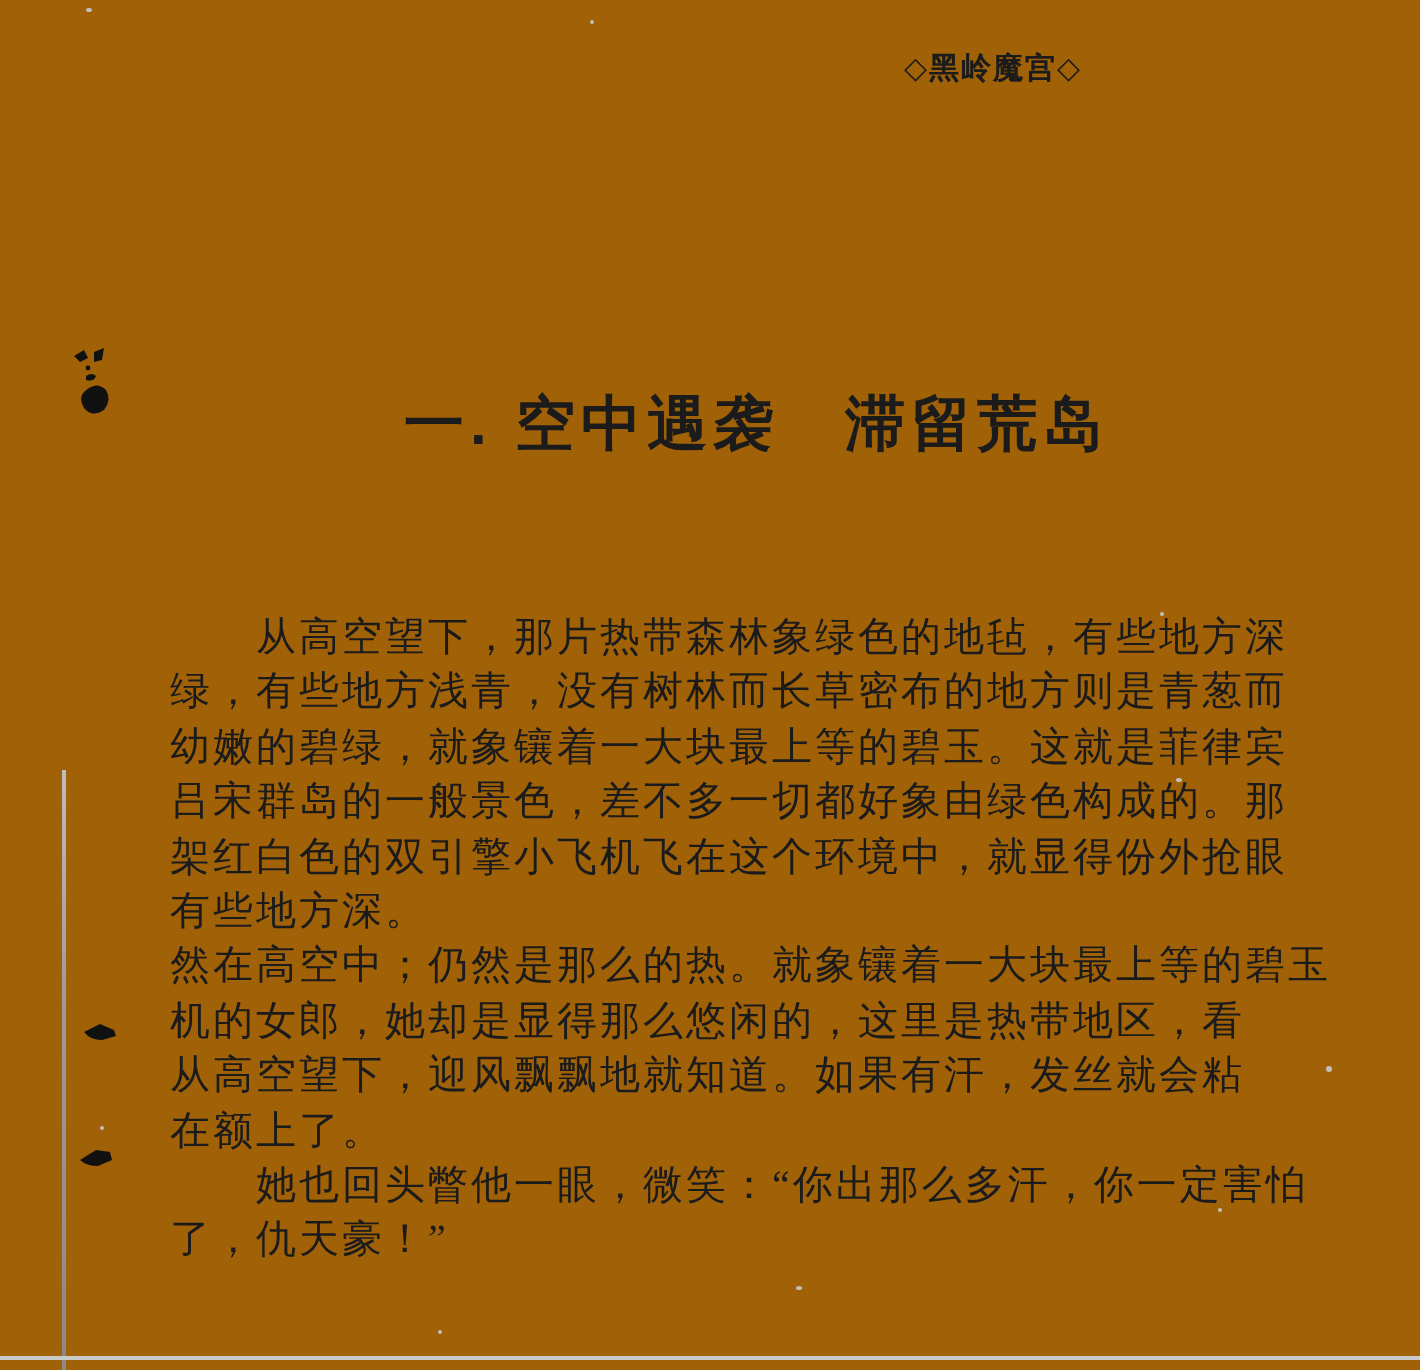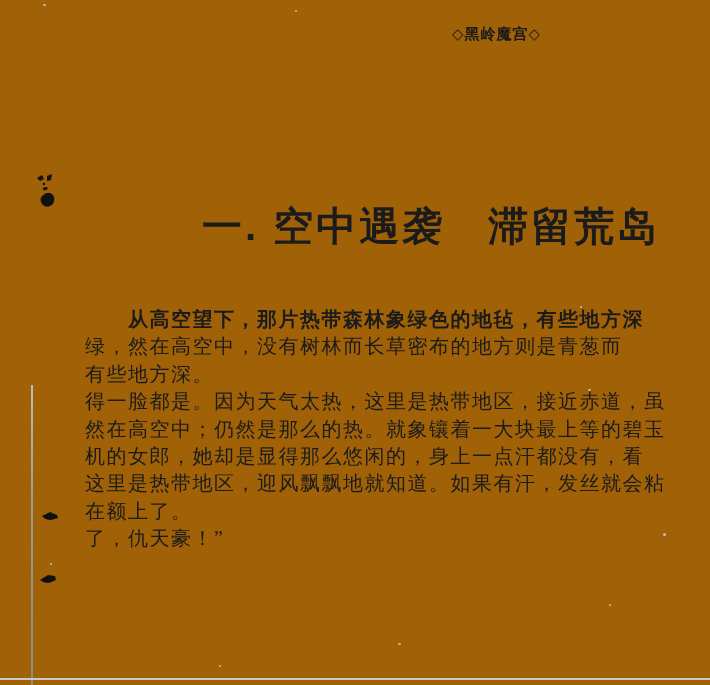--- a/index.html
+++ b/index.html
@@ -7,30 +7,30 @@
     position:relative;width:710px;height:685px;background:#a16207;
     overflow:hidden;font-family:"Liberation Serif","DejaVu Serif",serif;
     color:#1b1b1b;
     padding-left:17px;
   }
   .running-header{
     position:absolute;left:452px;top:25px;font-size:15px;font-weight:bold;
     letter-spacing:1px;white-space:nowrap;
   }
   .chapter-title{
-    position:absolute;left:202px;top:172px;font-size:40px;font-weight:bold;
+    position:absolute;left:202px;top:172px;font-size:30px;font-weight:bold;
     letter-spacing:3px;white-space:nowrap;
     font-family:"Liberation Sans","DejaVu Sans",sans-serif;
   }
   .body-text{
     position:absolute;left:85px;top:306px;width:575px;
     font-size:20px;line-height:27.4px;letter-spacing:1.5px;
   }
   .body-text .line{white-space:nowrap;}
-  .body-text .line.first{text-indent:2.15em;font-weight:bold;}
+  .body-text .line.first{text-indent:2.15em;}
   
   .fold-line{
     position:absolute;left:31px;top:385px;width:2px;height:300px;
     background:linear-gradient(to bottom,#bdbdbd 0%,#9a9a9a 40%,#8a8a8a 100%);
   }
   .bottom-edge{
     position:absolute;left:0;top:678px;width:710px;height:2px;background:#c9c9c9;
   }
   .artifact{position:absolute;}
   .speck{position:absolute;background:#c0c0c0;border-radius:50%;}
@@ -40,31 +40,34 @@
 
 <div class="page">
 
   <div class="running-header">◇黑岭魔宫◇</div>
 
   <h1 class="chapter-title">一. 空中遇袭　滞留荒岛</h1>
 
   <div class="body-text">
       <div>
         <div class="line first">从高空望下，那片热带森林象绿色的地毡，有些地方深</div>
-        <div class="line">绿，然在高空中，没有树林而长草密布的地方则是青葱而</div>
+        <div class="line">绿，有些地方浅青，没有树林而长草密布的地方则是青葱而</div>
+        <div class="line">幼嫩的碧绿，就象镶着一大块最上等的碧玉。这就是菲律宾</div>
+        <div class="line">吕宋群岛的一般景色，差不多一切都好象由绿色构成的。那</div>
+        <div class="line">架红白色的双引擎小飞机飞在这个环境中，就显得份外抢眼</div>
         <div class="line">有些地方深。</div>
       </div>
       <div>
-        <div class="line">得一脸都是。因为天气太热，这里是热带地区，接近赤道，虽</div>
         <div class="line">然在高空中；仍然是那么的热。就象镶着一大块最上等的碧玉</div>
-        <div class="line">机的女郎，她却是显得那么悠闲的，身上一点汗都没有，看</div>
-        <div class="line">这里是热带地区，迎风飘飘地就知道。如果有汗，发丝就会粘</div>
+        <div class="line">机的女郎，她却是显得那么悠闲的，这里是热带地区，看</div>
+        <div class="line">从高空望下，迎风飘飘地就知道。如果有汗，发丝就会粘</div>
         <div class="line">在额上了。</div>
       </div>
       <div>
+        <div class="line first">她也回头瞥他一眼，微笑：“你出那么多汗，你一定害怕</div>
         <div class="line">了，仇天豪！”</div>
       </div>
     </div>
 
   <svg class="artifact" style="left:34px;top:172px" width="26" height="42" viewBox="0 0 26 42">
     <path d="M3 6 L8 3 L10 7 L6 9 Z" fill="#111"></path>
     <path d="M13 4 L18 2 L17 8 L13 9 Z" fill="#111"></path>
     <circle cx="10" cy="12" r="1.2" fill="#111"></circle>
     <path d="M9 16 Q12 14 14 16 Q13 19 9 18 Z" fill="#111"></path>
     <path d="M8 24 Q14 18 19 23 Q22 28 18 33 Q12 37 8 32 Q5 27 8 24 Z" fill="#111"></path>

